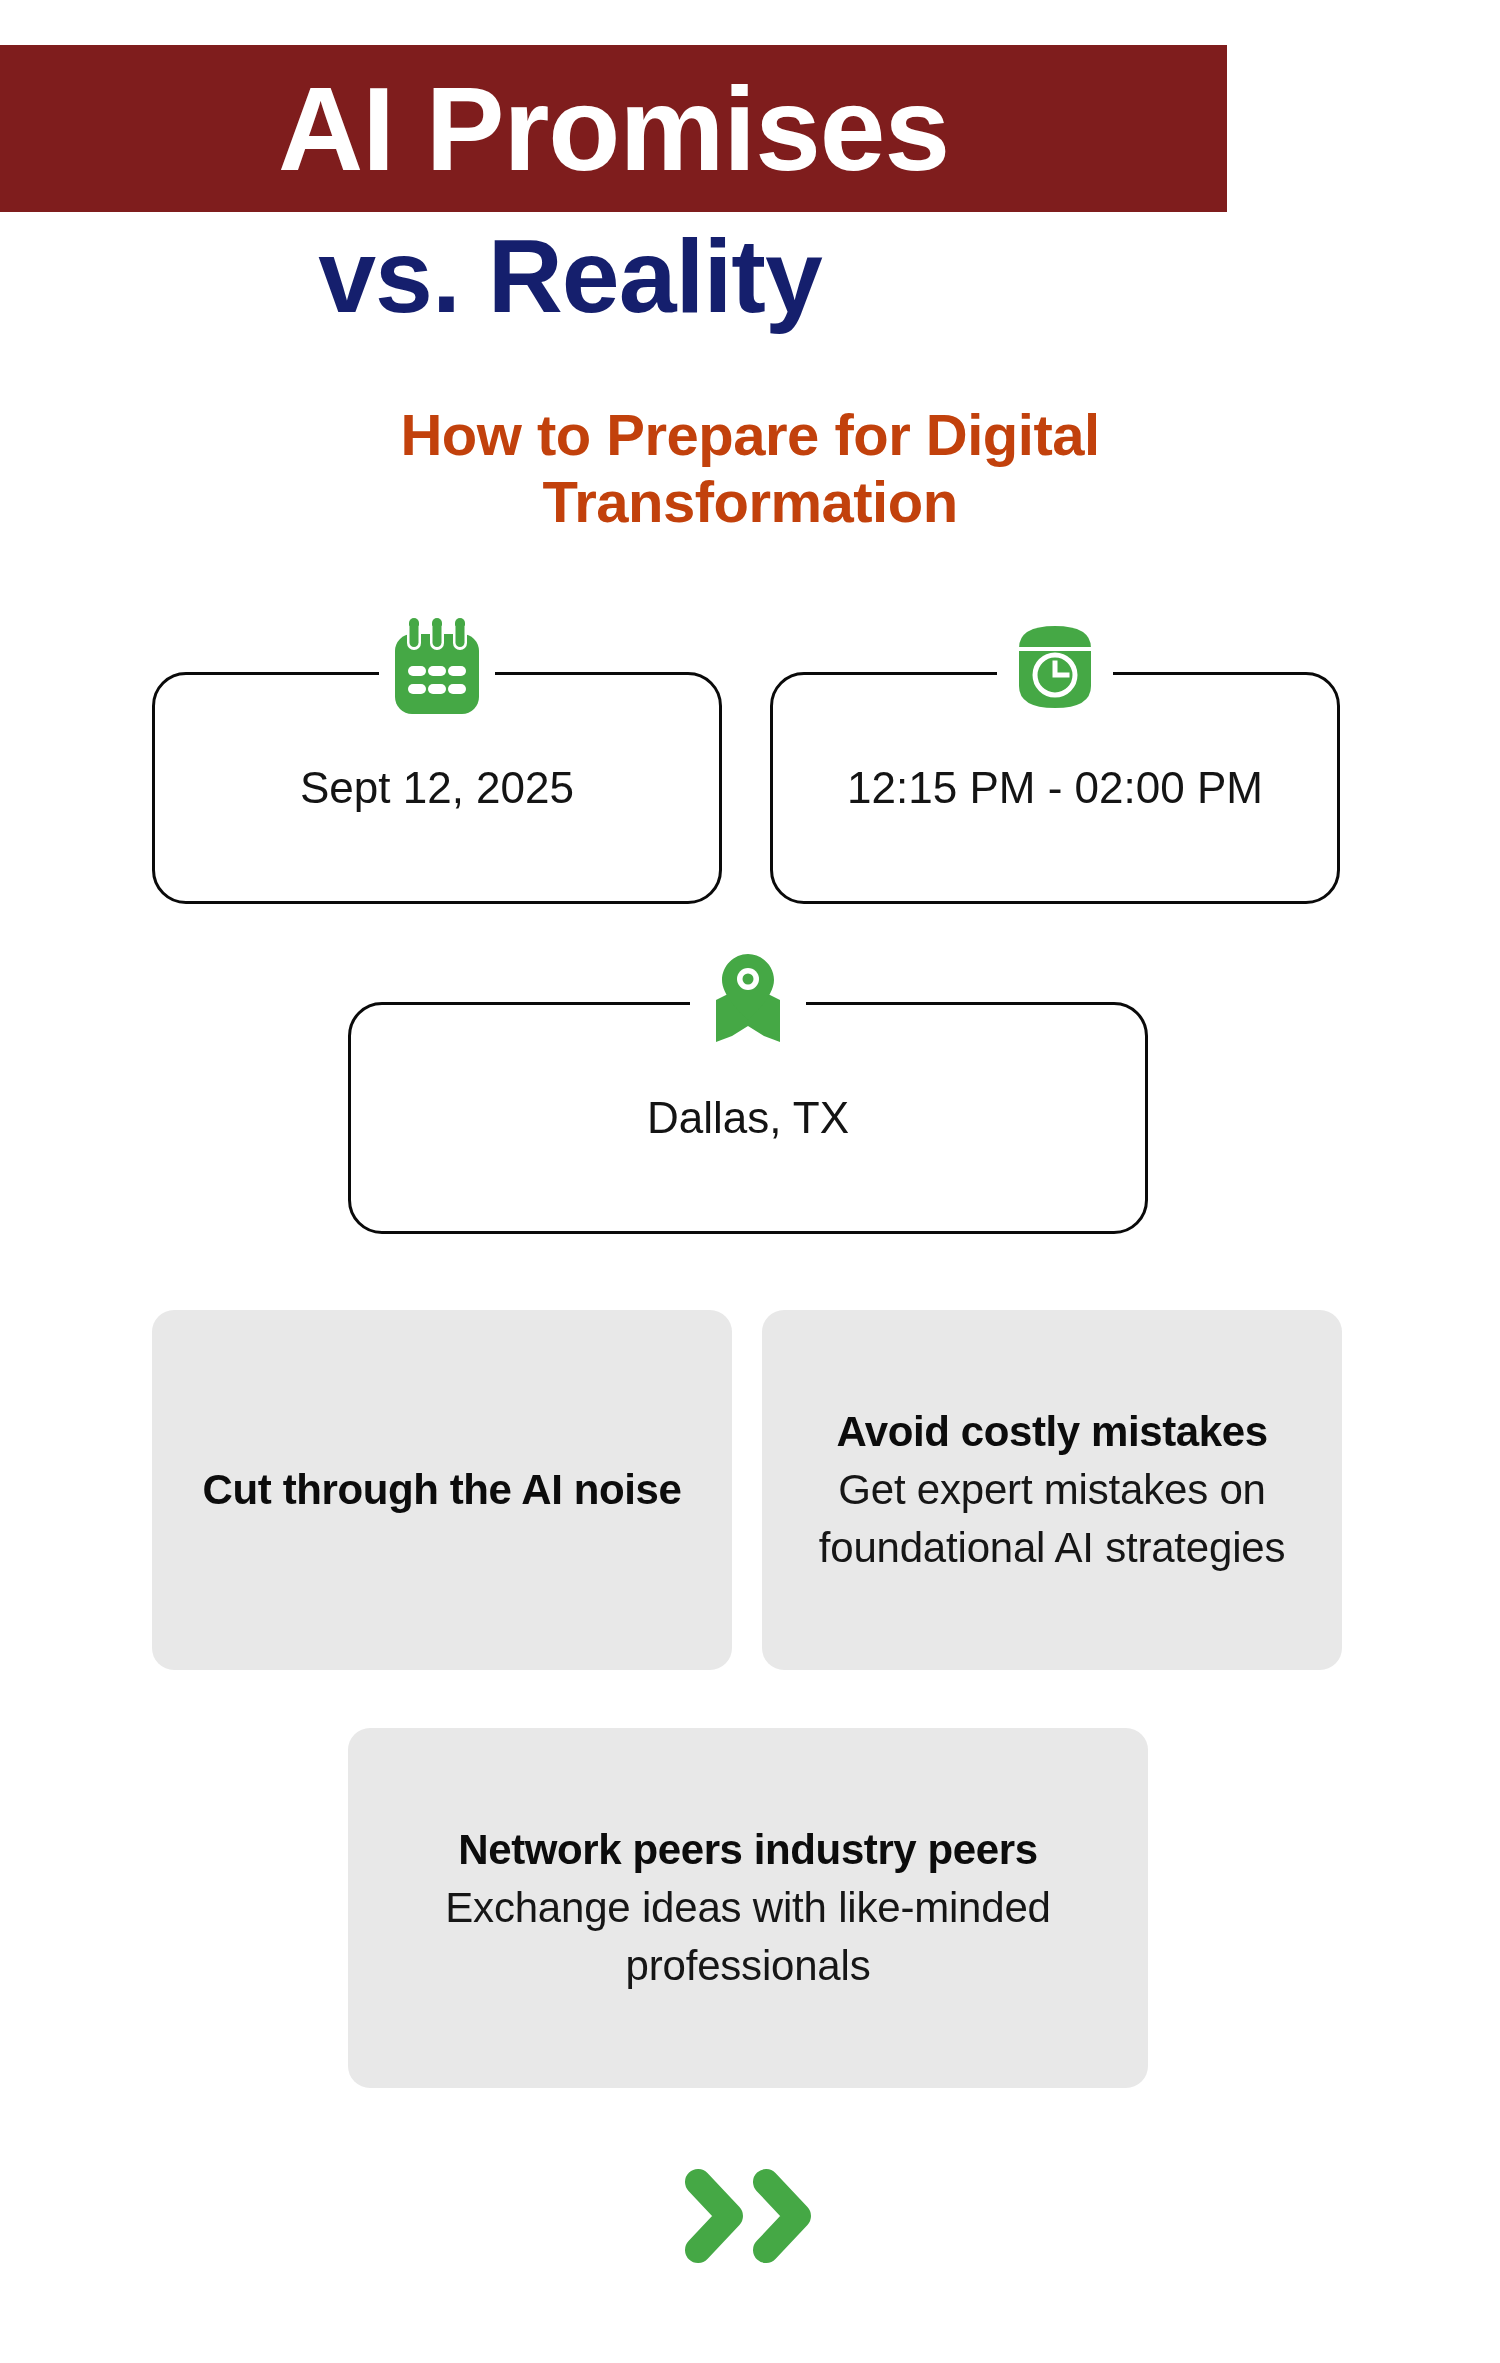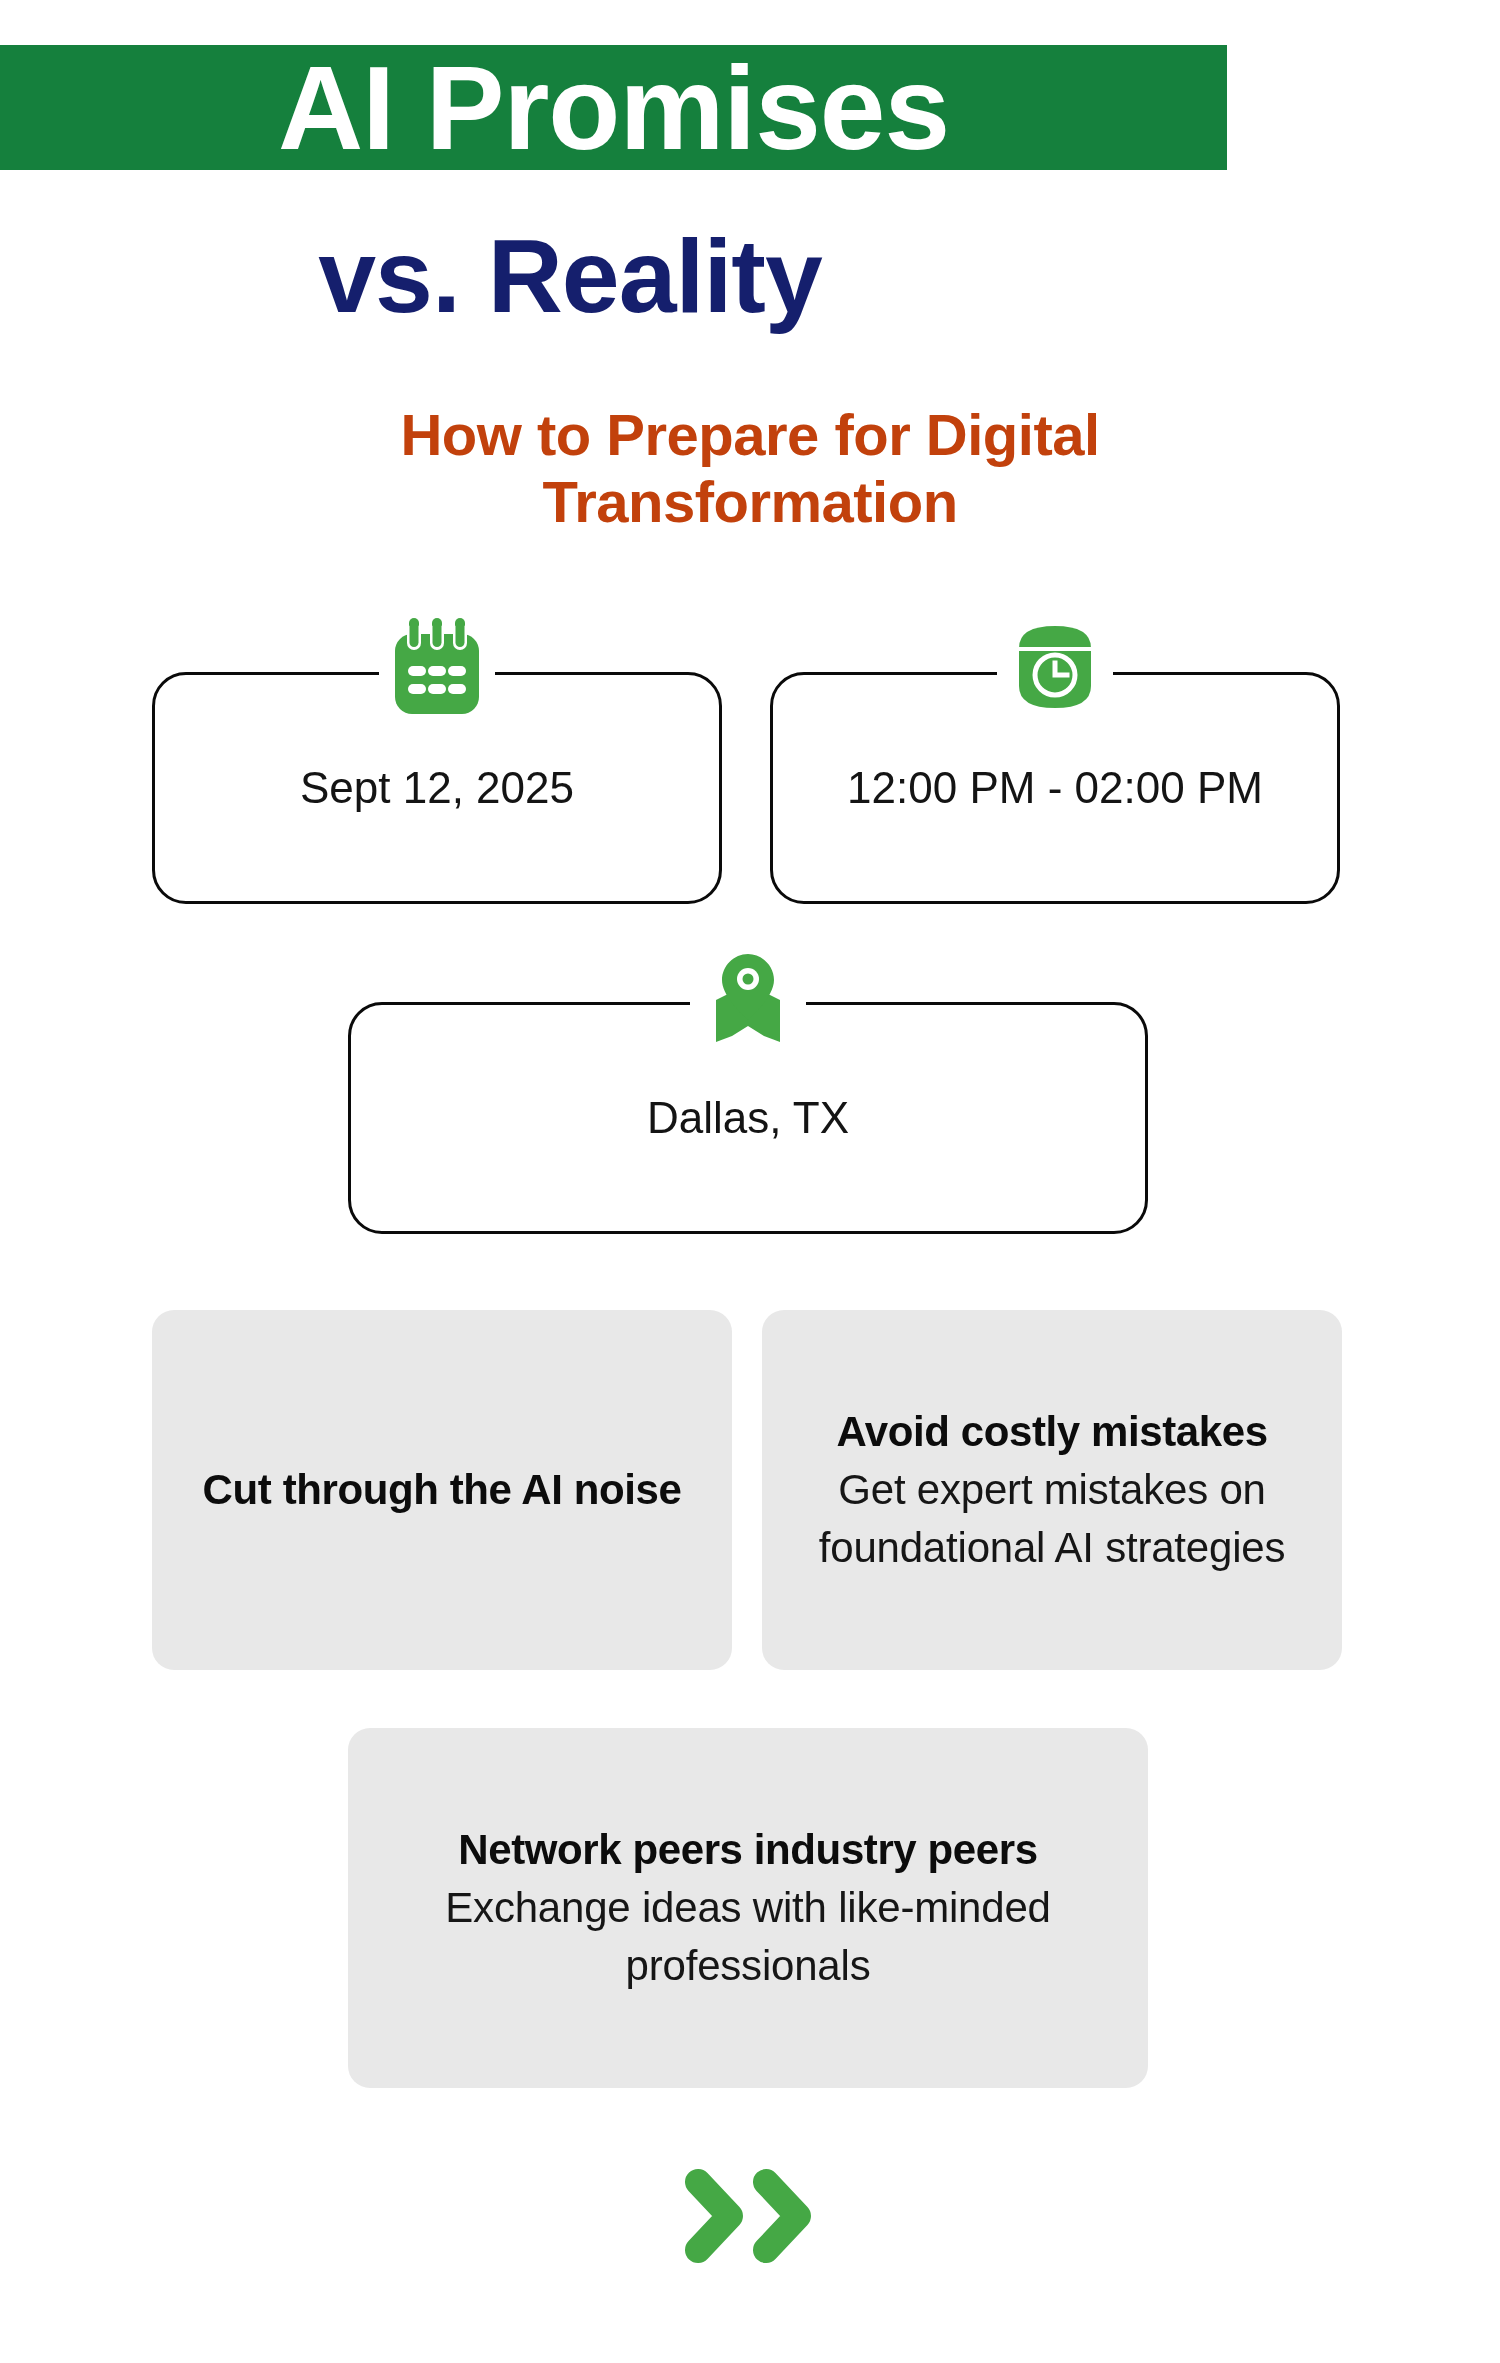--- a/index.html
+++ b/index.html
@@ -22,22 +22,22 @@
     height: 2363px;
     background: #ffffff;
   }
 
   
   .title-banner {
     position: absolute;
     left: 0;
     top: 45px;
     width: 1227px;
-    height: 125px;
-    background: #15803d;
+    height: 167px;
+    background: #7f1d1d;
     display: flex;
     align-items: center;
     justify-content: center;
   }
   .title-banner-text {
     font-size: 118px;
     font-weight: 700;
     color: #ffffff;
     letter-spacing: -1px;
     line-height: 1;
@@ -208,21 +208,21 @@
     <div class="frame"></div>
     <div class="notch"></div>
     <div class="card-icon">
       <svg viewBox="0 0 92 96" width="92" height="96" xmlns="http://www.w3.org/2000/svg">
         <path d="M10 30 Q10 8 46 8 Q82 8 82 30 L82 68 Q82 90 46 90 Q10 90 10 68 Z" fill="#45A845"></path>
         <rect x="9" y="29" width="74" height="4" fill="#ffffff"></rect>
         <circle cx="46" cy="57" r="20" fill="none" stroke="#ffffff" stroke-width="5"></circle>
         <path d="M46 45 L46 57 L58 57" fill="none" stroke="#ffffff" stroke-width="5" stroke-linecap="square"></path>
       </svg>
     </div>
-    <div class="card-text">12:00 PM - 02:00 PM</div>
+    <div class="card-text">12:15 PM - 02:00 PM</div>
   </div>
 
   <div class="detail-card" id="card-location">
     <div class="frame"></div>
     <div class="notch"></div>
     <div class="card-icon">
       <svg viewBox="0 0 92 96" width="92" height="96" xmlns="http://www.w3.org/2000/svg">
         <path d="M14 52 L30 44 L30 88 L14 94 Z" fill="#45A845"></path>
         <path d="M78 52 L62 44 L62 88 L78 94 Z" fill="#45A845"></path>
         <path d="M30 44 L46 60 L62 44 L62 88 L46 78 L30 88 Z" fill="#45A845"></path>

